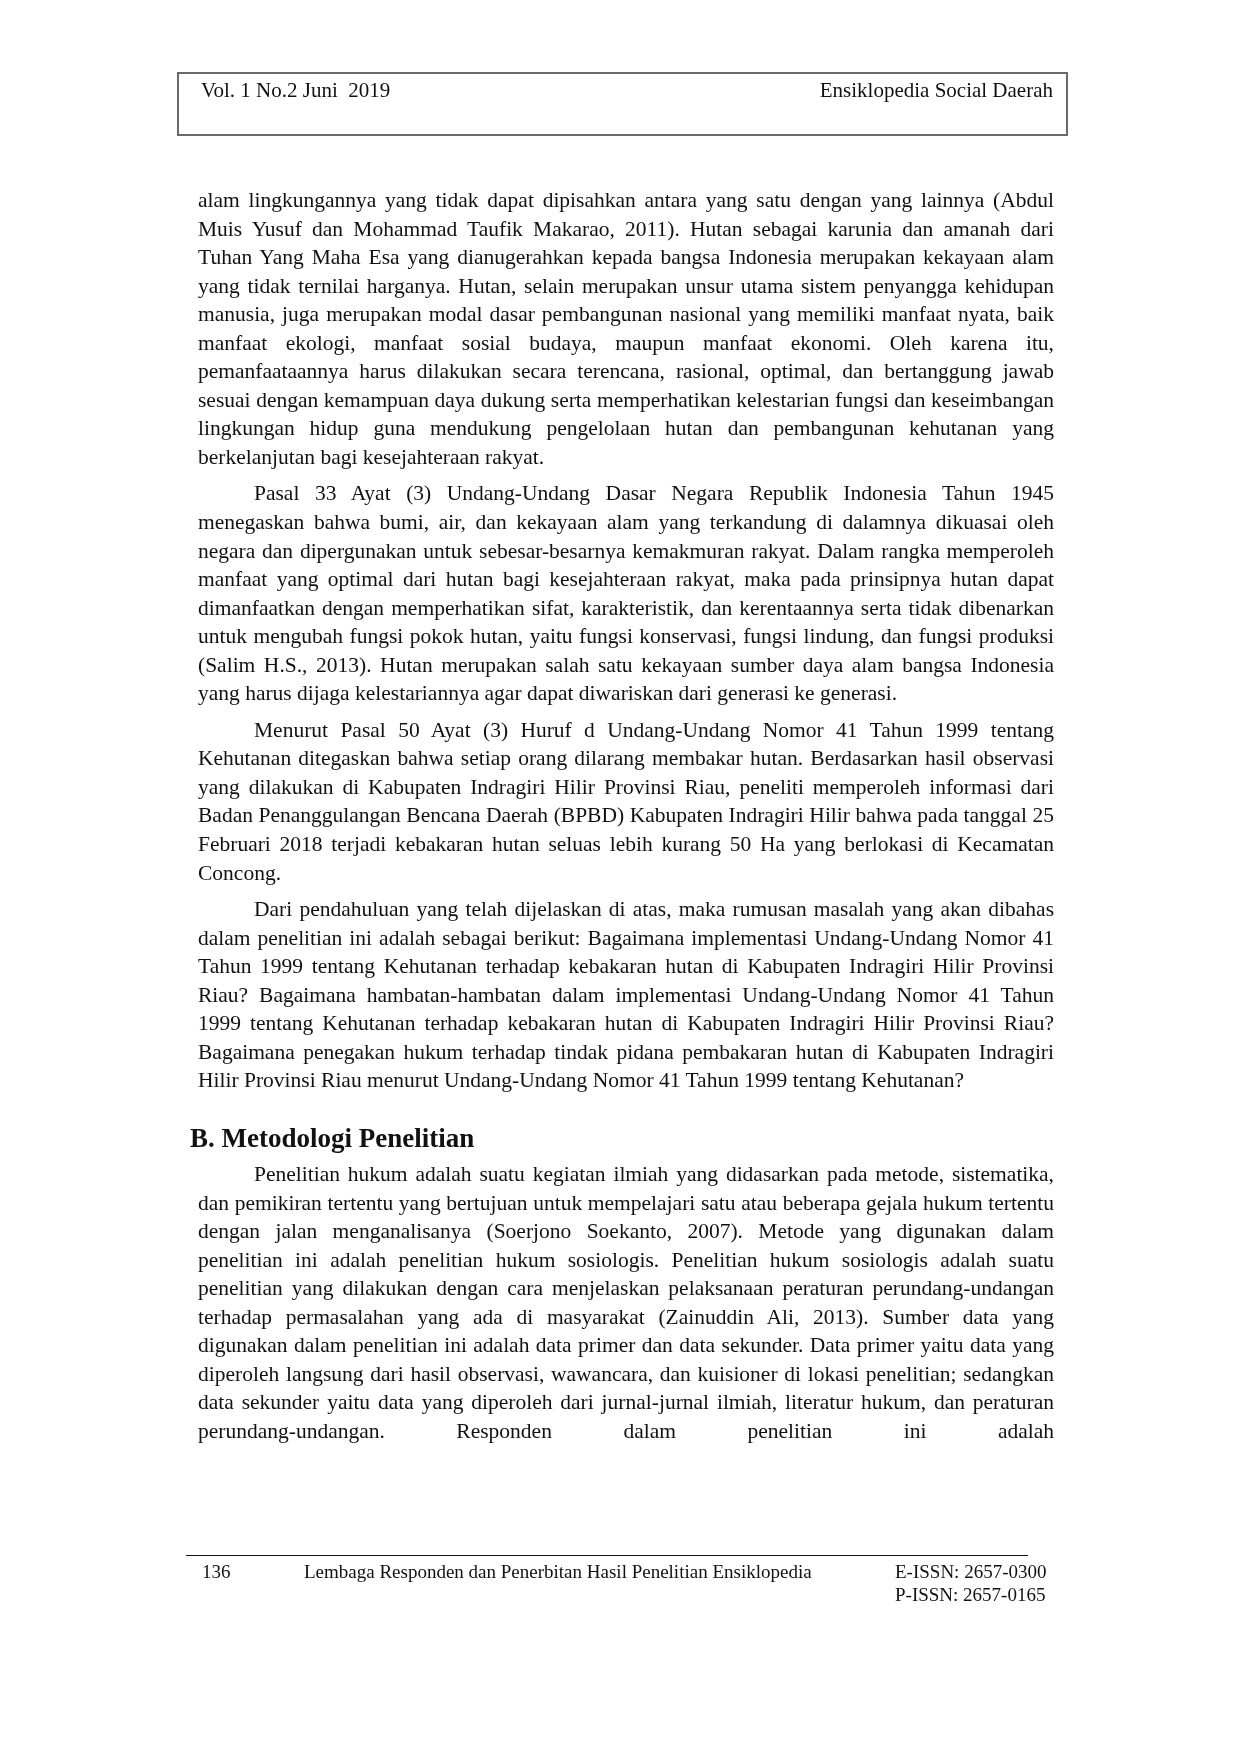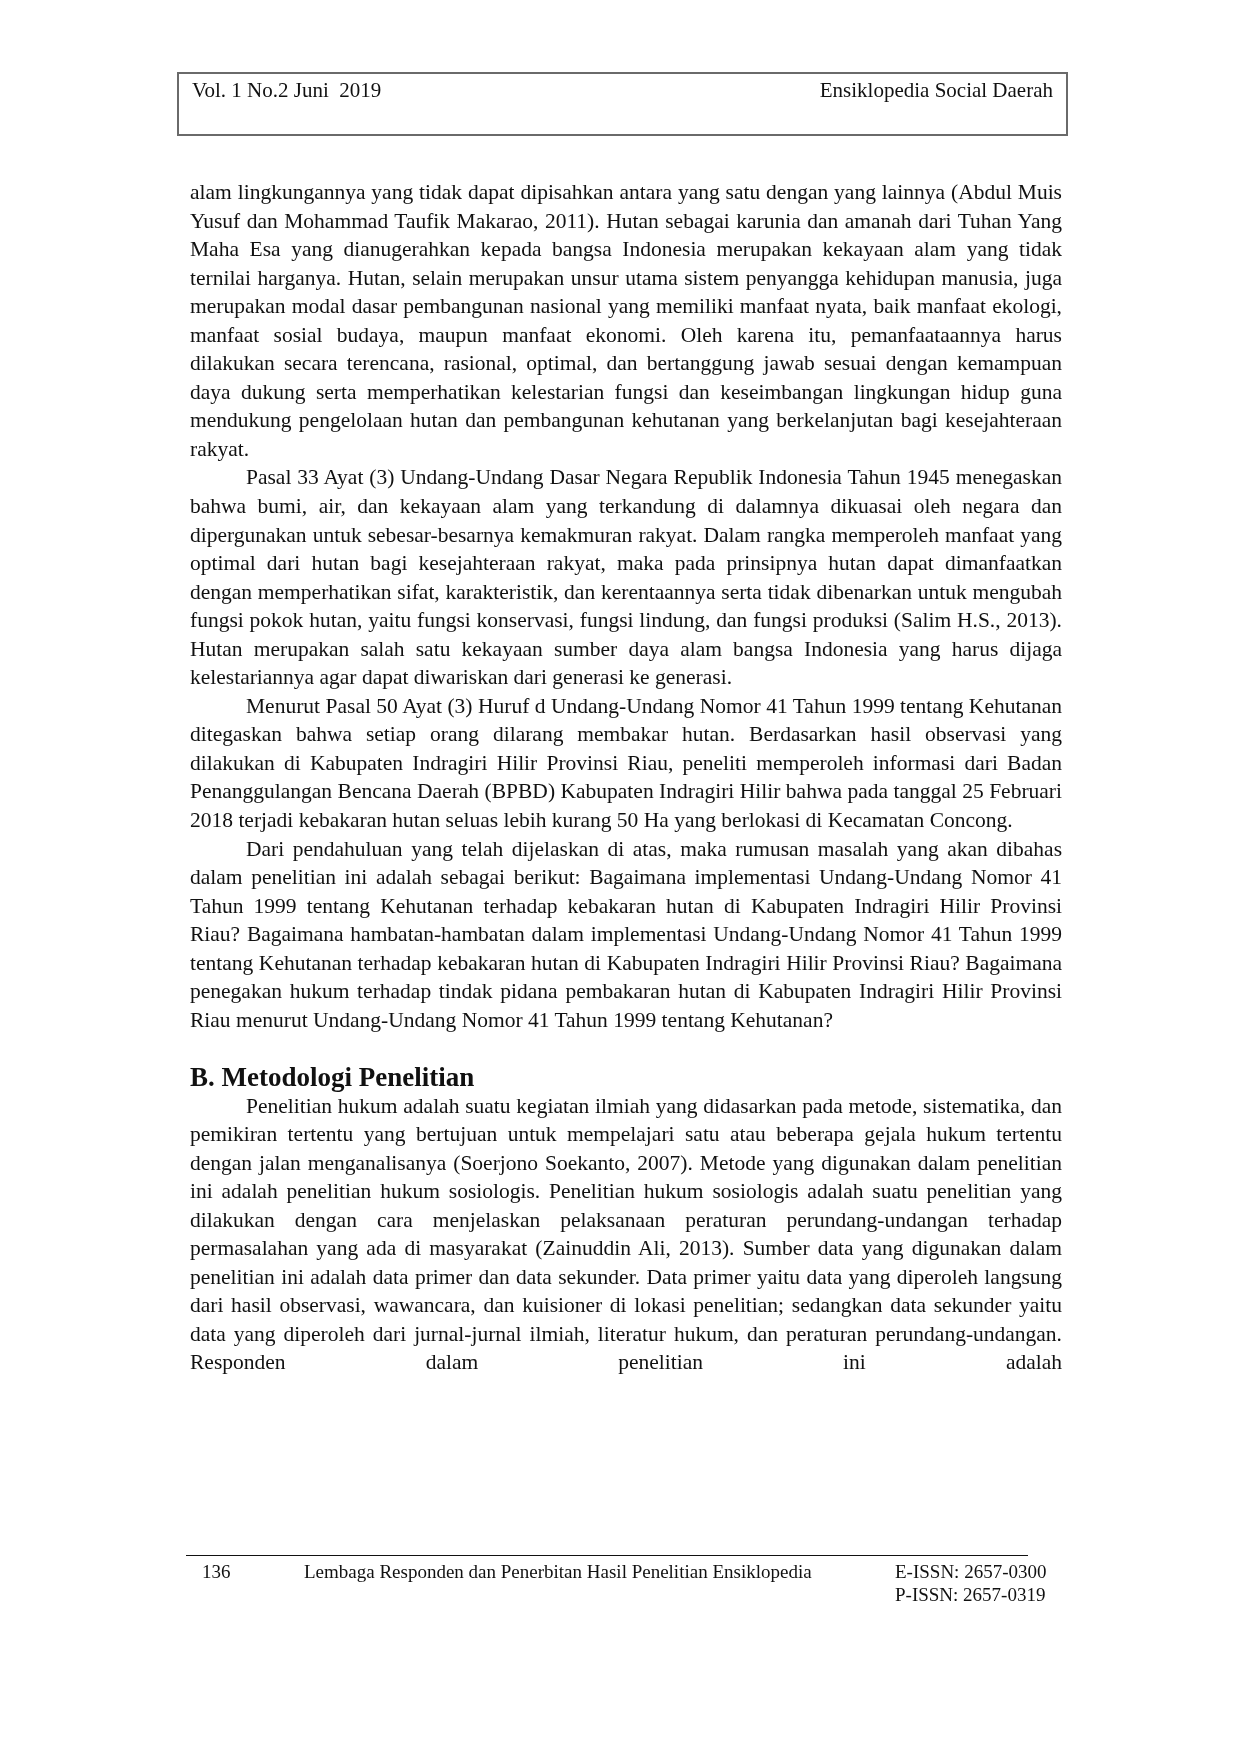--- a/index.html
+++ b/index.html
@@ -6,33 +6,33 @@
   body {
     width: 1240px; height: 1754px; position: relative; overflow: hidden;
     font-family: "Liberation Serif", "DejaVu Serif", serif;
     color: #111111;
   }
   .header-box {
     position: absolute; left: 177px; top: 72px; width: 891px; height: 64px;
     border: 2px solid #6a6a6a; box-sizing: border-box;
   }
   .header-row {
-    position: absolute; left: 13px; right: 13px;
+    position: absolute; left: 22px; right: 13px;
     font-size: 21px; line-height: 24px;
     display: flex; justify-content: space-between;
   }
   .header-row.r1 { top: 4px; }
   .header-row.r2 { top: 28px; }
 
   .body-text {
     position: absolute; left: 190px; top: 178px; width: 872px;
     font-size: 21.5px; line-height: 28.55px;
     text-align: justify;
   }
-  .body-text p { margin: 0; }
+  .body-text p { margin: 8px; }
   .body-text p.indent { text-indent: 56px; }
   .body-text h2 {
     margin: 28.55px 0 0 0; font-size: 27px; line-height: 28.55px; font-weight: bold;
   }
   .footer-rule {
     position: absolute; left: 186px; top: 1555px; width: 842px; height: 0;
     border-top: 1.5px solid #111;
   }
   .footer {
     position: absolute; top: 1560px; left: 186px; width: 880px;
@@ -62,15 +62,15 @@
   <p class="indent" style="text-align-last: justify;">Penelitian hukum adalah suatu kegiatan ilmiah yang didasarkan pada metode, sistematika, dan pemikiran tertentu yang bertujuan untuk mempelajari satu atau beberapa gejala hukum tertentu dengan jalan menganalisanya (Soerjono Soekanto, 2007). Metode yang digunakan dalam penelitian ini adalah penelitian hukum sosiologis. Penelitian hukum sosiologis adalah suatu penelitian yang dilakukan dengan cara menjelaskan pelaksanaan peraturan perundang-undangan terhadap permasalahan yang ada di masyarakat (Zainuddin Ali, 2013). Sumber data yang digunakan dalam penelitian ini adalah data primer dan data sekunder. Data primer yaitu data yang diperoleh langsung dari hasil observasi, wawancara, dan kuisioner di lokasi penelitian; sedangkan data sekunder yaitu data yang diperoleh dari jurnal-jurnal ilmiah, literatur hukum, dan peraturan perundang-undangan. Responden dalam penelitian ini adalah</p>
 </div>
 
 <div class="footer-rule"></div>
 
 <div class="footer">
   <span class="page-num">136</span>
   <span class="publisher">Lembaga Responden dan Penerbitan Hasil Penelitian Ensiklopedia</span>
   <div class="issn">
     <div>E-ISSN: 2657-0300</div>
-    <div>P-ISSN: 2657-0319</div>
+    <div>P-ISSN: 2657-0165</div>
   </div>
 </div>
 
 </body></html>

